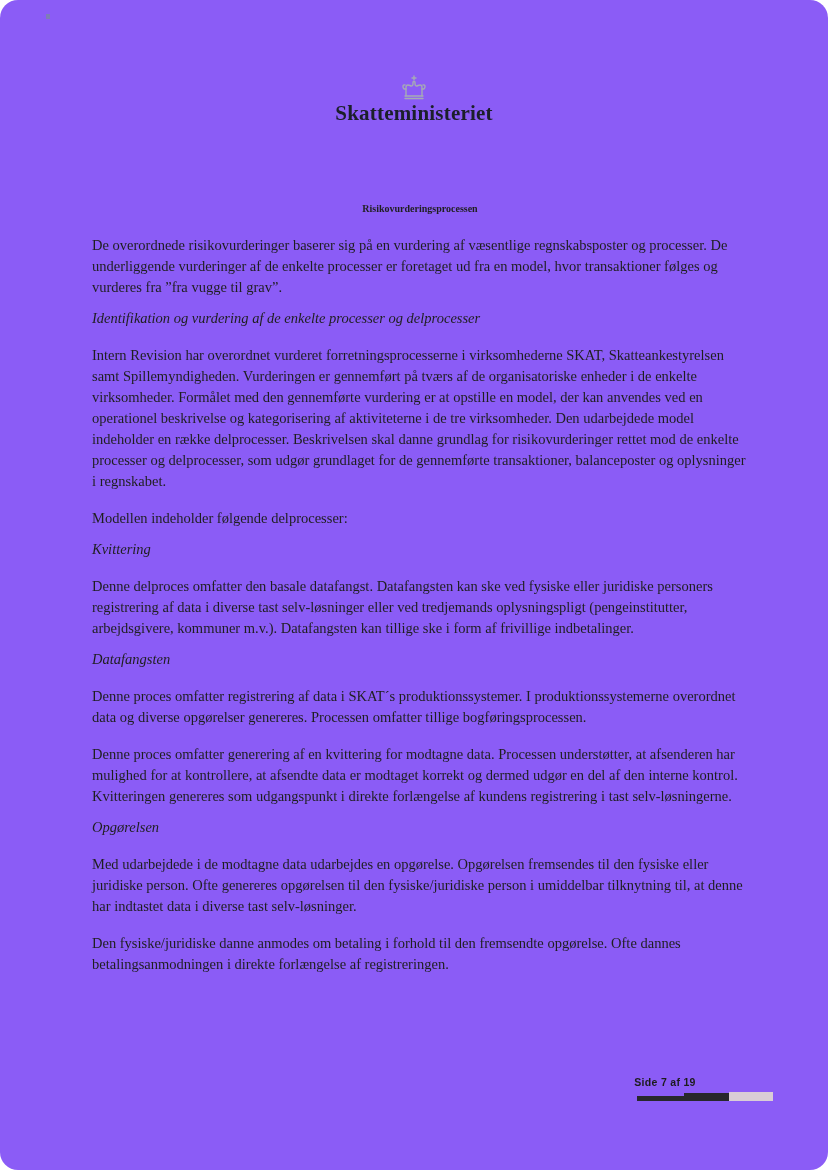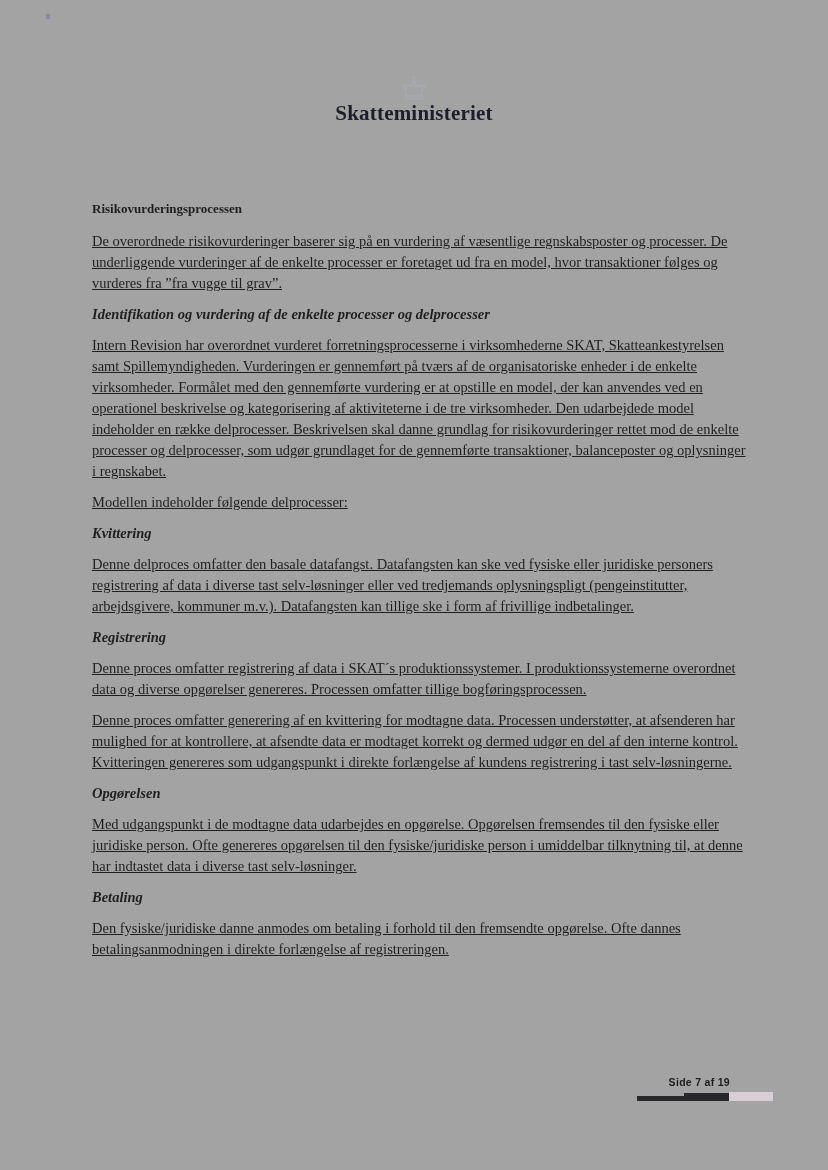--- a/index.html
+++ b/index.html
@@ -1,23 +1,24 @@
 <!DOCTYPE html>
 <html><head>
 <meta charset="utf-8">
 <style>
   html, body { margin: 0; padding: 0; background: #ffffff; }
   .page {
     position: relative;
     width: 828px;
     height: 1170px;
-    background: #a3a3a3;
+    background: #8b5cf6;
     overflow: hidden;
     font-family: "Liberation Serif", "DejaVu Serif", serif;
     color: #1f1f1f;
+    border-radius: 18px;
   }
   .corner-mark {
     position: absolute;
     left: 46px; top: 14px;
     width: 4px; height: 5px;
     background: #7a86a8;
     opacity: .8;
   }
   .header {
     position: absolute;
@@ -32,35 +33,36 @@
     color: #1b1f2a;
   }
   .doc {
     position: absolute;
     left: 92px; top: 198px;
     width: 656px;
     font-size: 14.5px;
     line-height: 21px;
   }
   .doc-heading {
-    font-size: 13px;
+    font-size: 10px;
     font-weight: bold;
     margin: 0 0 12px 0;
+    text-align: center;
   }
-  .doc-para { margin: 0 0 10px 0; text-decoration: underline; }
+  .doc-para { margin: 16px 0 10px 0; }
   .doc-sub {
     font-style: italic;
-    font-weight: bold;
+    font-weight: normal;
     font-size: 14.5px;
     margin: 10px 0 10px 0;
   }
   .footer-label {
     position: absolute;
     top: 1076px; left: 600px; width: 130px;
-    text-align: right;
+    text-align: center;
     font-family: "Liberation Sans", sans-serif;
     font-size: 10.5px;
     font-weight: bold;
     color: #1c1c1c;
     letter-spacing: 0.3px;
   }
   .bar { position: absolute; }
   .bar-dark-left  { left: 637px; top: 1096px; width: 47px; height: 5px; background: #28282c; }
   .bar-dark-right { left: 684px; top: 1093px; width: 45px; height: 8px; background: #28282c; }
   .bar-light      { left: 729px; top: 1092px; width: 44px; height: 9px; background: #d9cdd6; }
@@ -91,29 +93,28 @@
 
     <div class="doc-sub">Identifikation og vurdering af de enkelte processer og delprocesser</div>
 
     <p class="doc-para">Intern Revision har overordnet vurderet forretningsprocesserne i virksomhederne SKAT, Skatteankestyrelsen samt Spillemyndigheden. Vurderingen er gennemført på tværs af de organisatoriske enheder i de enkelte virksomheder. Formålet med den gennemførte vurdering er at opstille en model, der kan anvendes ved en operationel beskrivelse og kategorisering af aktiviteterne i de tre virksomheder. Den udarbejdede model indeholder en række delprocesser. Beskrivelsen skal danne grundlag for risikovurderinger rettet mod de enkelte processer og delprocesser, som udgør grundlaget for de gennemførte transaktioner, balanceposter og oplysninger i regnskabet.</p>
 
     <p class="doc-para">Modellen indeholder følgende delprocesser:</p>
 
     <div class="doc-sub">Kvittering</div>
     <p class="doc-para">Denne delproces omfatter den basale datafangst. Datafangsten kan ske ved fysiske eller juridiske personers registrering af data i diverse tast selv-løsninger eller ved tredjemands oplysningspligt (pengeinstitutter, arbejdsgivere, kommuner m.v.). Datafangsten kan tillige ske i form af frivillige indbetalinger.</p>
 
-    <div class="doc-sub">Registrering</div>
+    <div class="doc-sub">Datafangsten</div>
     <p class="doc-para">Denne proces omfatter registrering af data i SKAT´s produktionssystemer. I produktionssystemerne overordnet data og diverse opgørelser genereres. Processen omfatter tillige bogføringsprocessen.</p>
 
     <p class="doc-para">Denne proces omfatter generering af en kvittering for modtagne data. Processen understøtter, at afsenderen har mulighed for at kontrollere, at afsendte data er modtaget korrekt og dermed udgør en del af den interne kontrol. Kvitteringen genereres som udgangspunkt i direkte forlængelse af kundens registrering i tast selv-løsningerne.</p>
 
     <div class="doc-sub">Opgørelsen</div>
-    <p class="doc-para">Med udgangspunkt i de modtagne data udarbejdes en opgørelse. Opgørelsen fremsendes til den fysiske eller juridiske person. Ofte genereres opgørelsen til den fysiske/juridiske person i umiddelbar tilknytning til, at denne har indtastet data i diverse tast selv-løsninger.</p>
+    <p class="doc-para">Med udarbejdede i de modtagne data udarbejdes en opgørelse. Opgørelsen fremsendes til den fysiske eller juridiske person. Ofte genereres opgørelsen til den fysiske/juridiske person i umiddelbar tilknytning til, at denne har indtastet data i diverse tast selv-løsninger.</p>
 
-    <div class="doc-sub">Betaling</div>
     <p class="doc-para">Den fysiske/juridiske danne anmodes om betaling i forhold til den fremsendte opgørelse. Ofte dannes betalingsanmodningen i direkte forlængelse af registreringen.</p>
 
   </div>
 
   <div class="footer-label">Side 7 af 19</div>
   <div class="bar bar-dark-left"></div>
   <div class="bar bar-dark-right"></div>
   <div class="bar bar-light"></div>
 
 </div>

